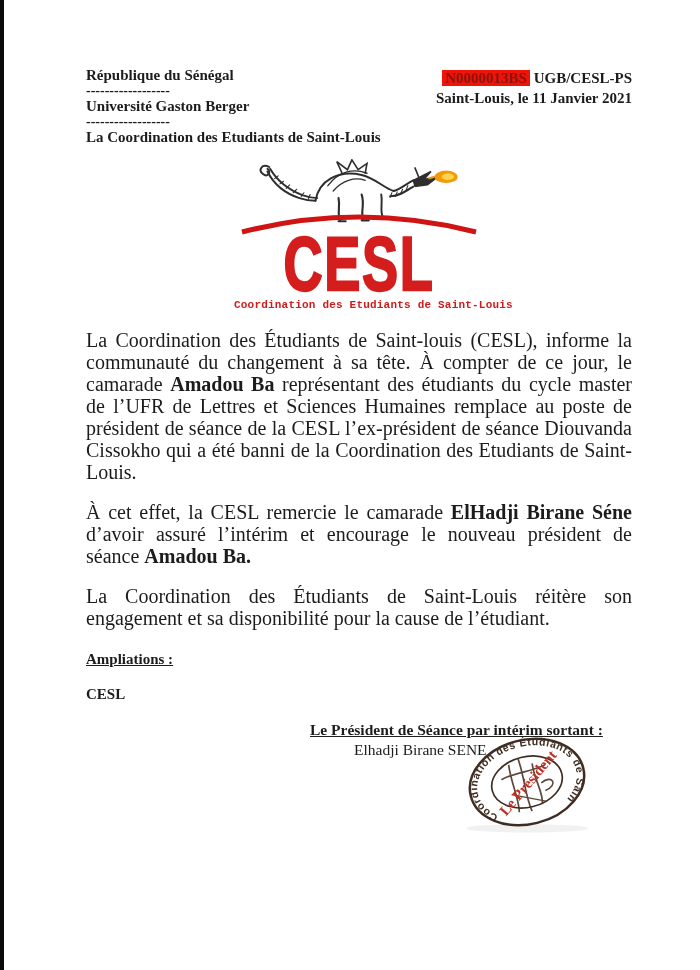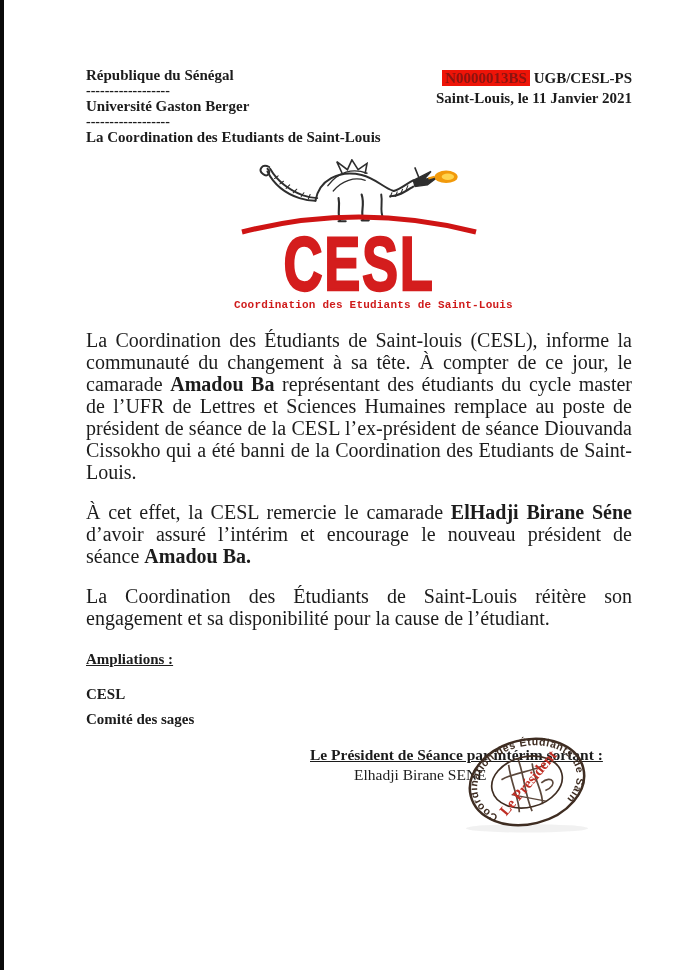--- a/index.html
+++ b/index.html
@@ -155,21 +155,20 @@
 
   <p class="para"><span>La Coordination des Étudiants de Saint-louis (CESL), informe la communauté du changement à sa tête.  À compter de ce jour, le camarade </span><b>Amadou Ba</b><span> représentant des étudiants du cycle master de l’UFR de Lettres et Sciences Humaines remplace au poste de président de séance de la CESL  l’ex-président de séance  Diouvanda Cissokho qui a été banni de la Coordination des Etudiants de Saint-Louis.</span></p>
 
   <p class="para"><span>À cet effet, la CESL remercie le camarade </span><b>ElHadji Birane Séne</b><span> d’avoir assuré l’intérim et encourage le nouveau président de séance </span><b>Amadou Ba.</b></p>
 
   <p class="para">La Coordination des Étudiants de Saint-Louis réitère son engagement et sa disponibilité pour la cause de l’étudiant.</p>
 
   <div class="ampliations-title">Ampliations :</div>
   <ul class="ampliations-list">
     <li>CESL</li>
-    <li>Comité des sages</li>
   </ul>
 
   <div class="sig-title">Le Président de Séance par intérim sortant :</div>
   <div class="sig-name">Elhadji Birane SENE</div>
 
 </div>
 
 <div class="stamp">
   <svg viewBox="0 0 150 104" aria-hidden="true">
     <ellipse cx="75" cy="96" rx="58" ry="4" fill="#d8d8d8" opacity="0.35"></ellipse>

